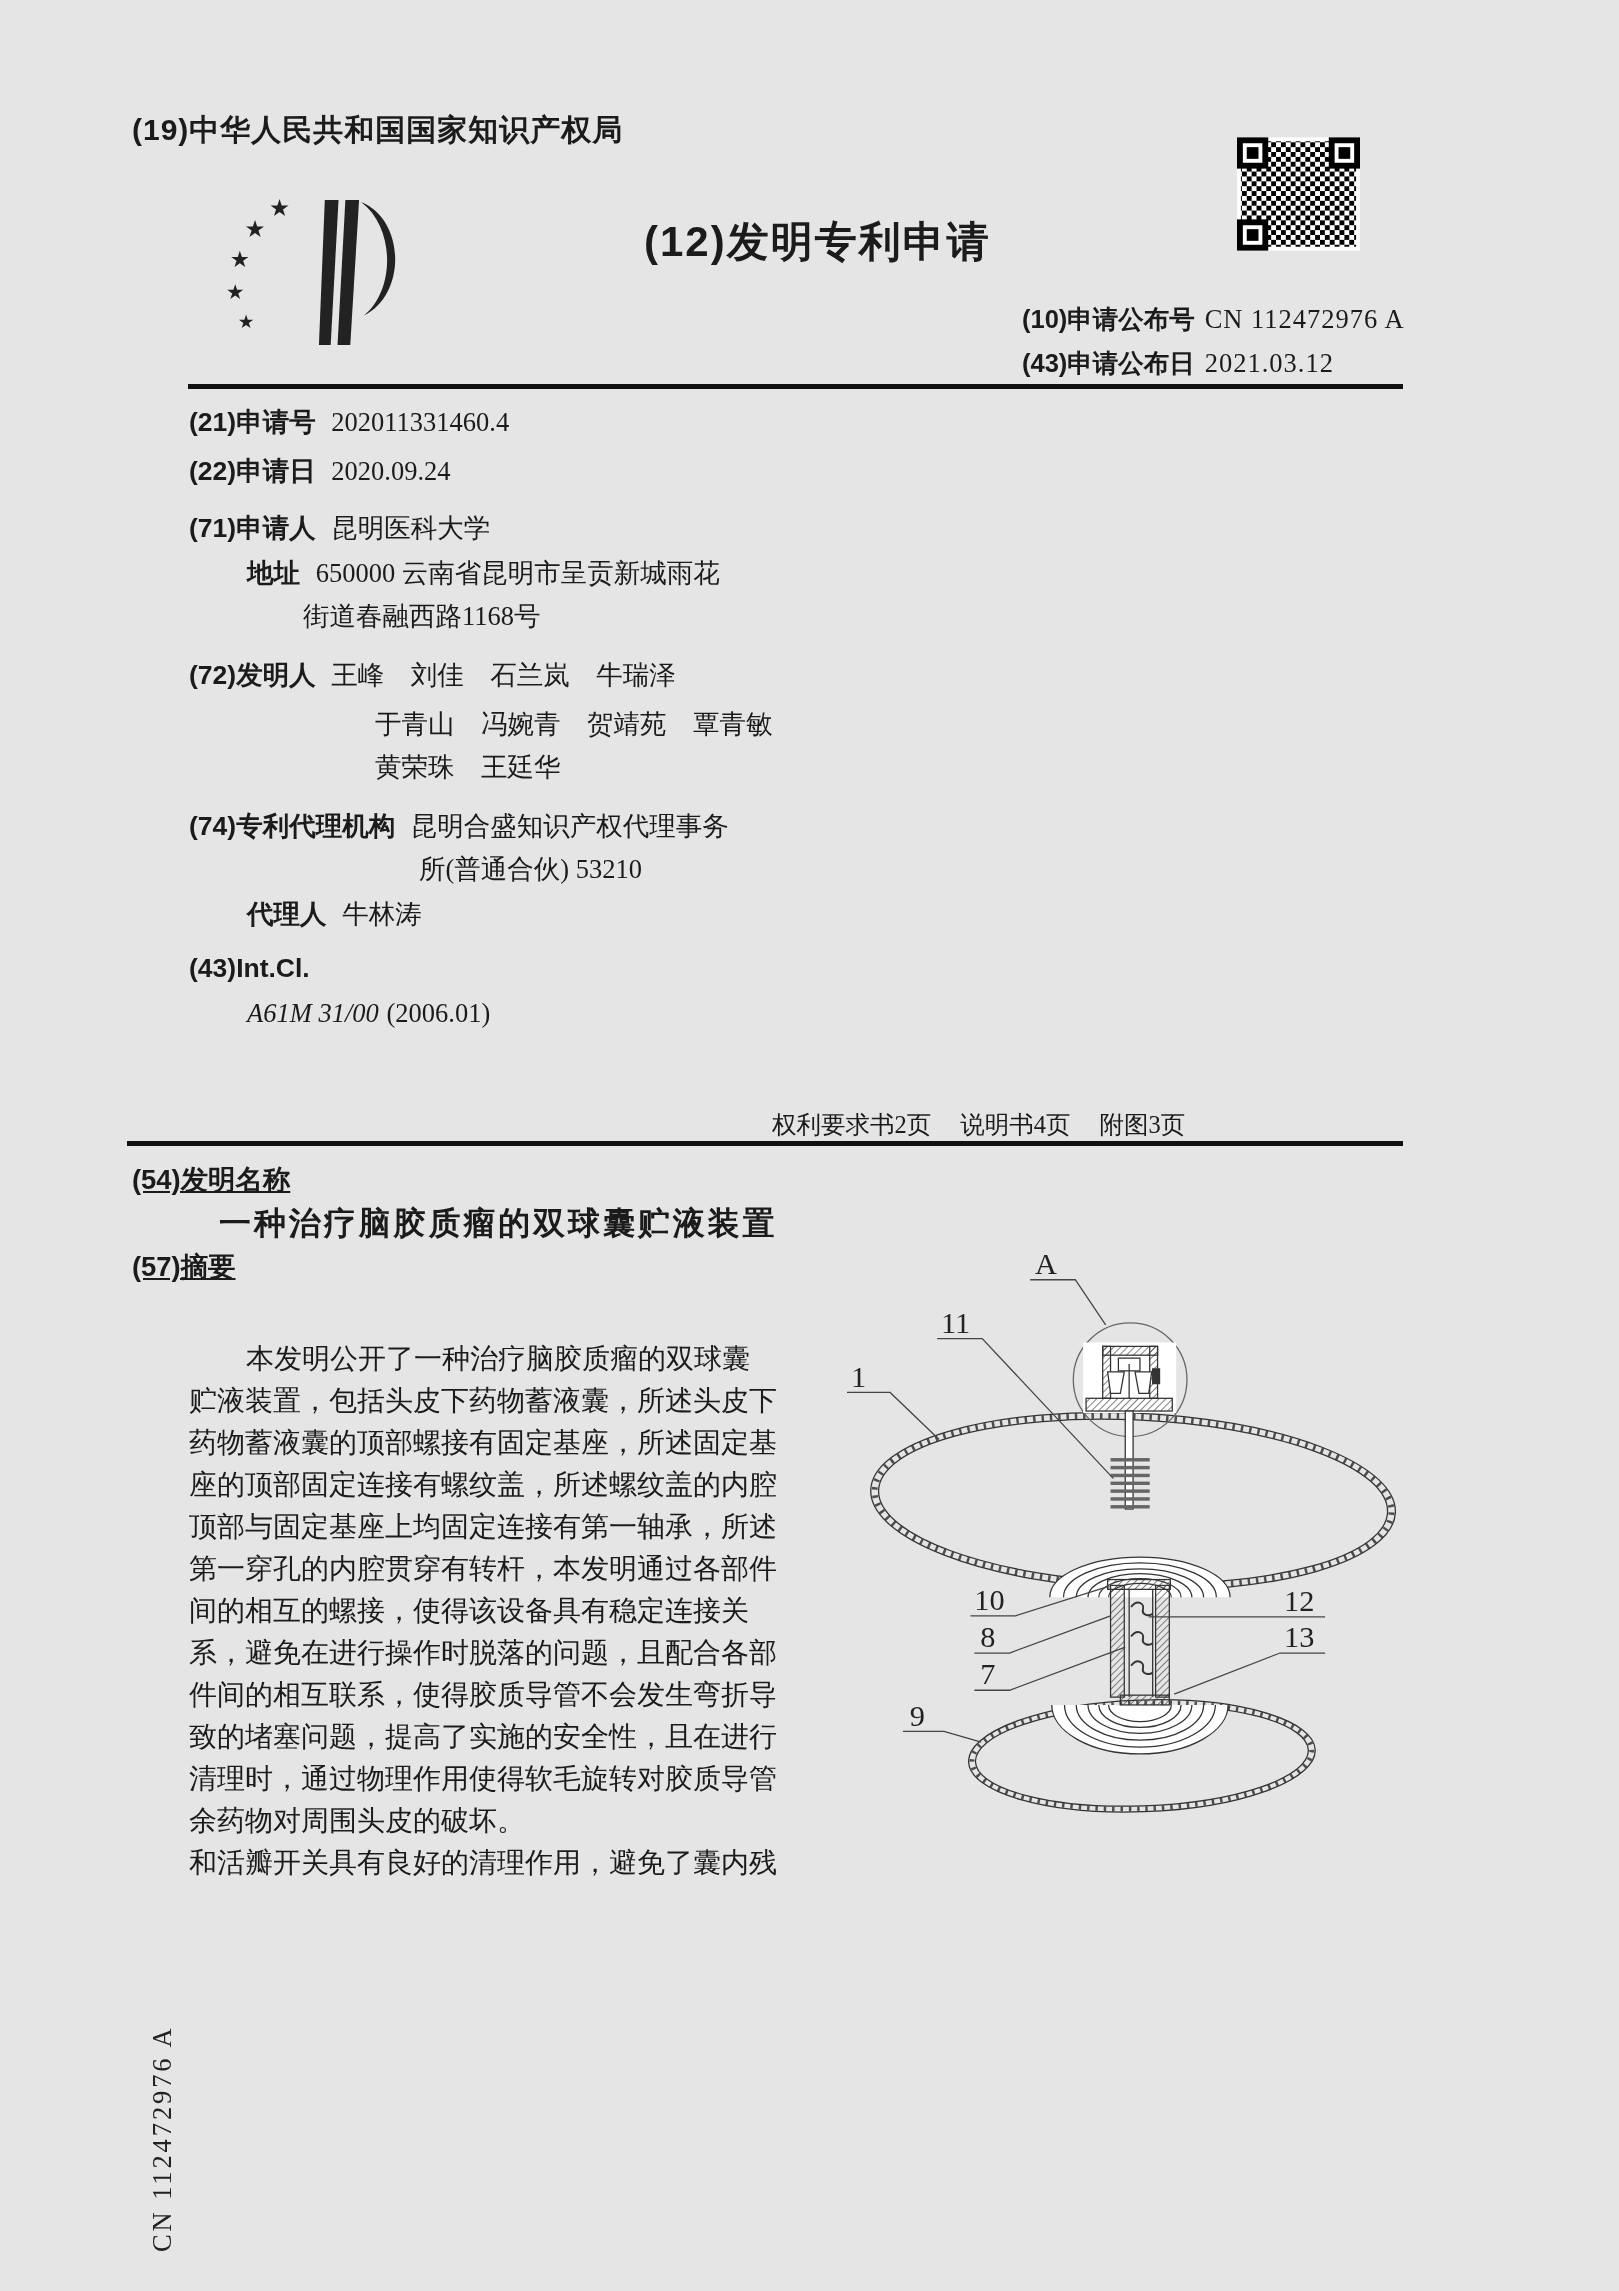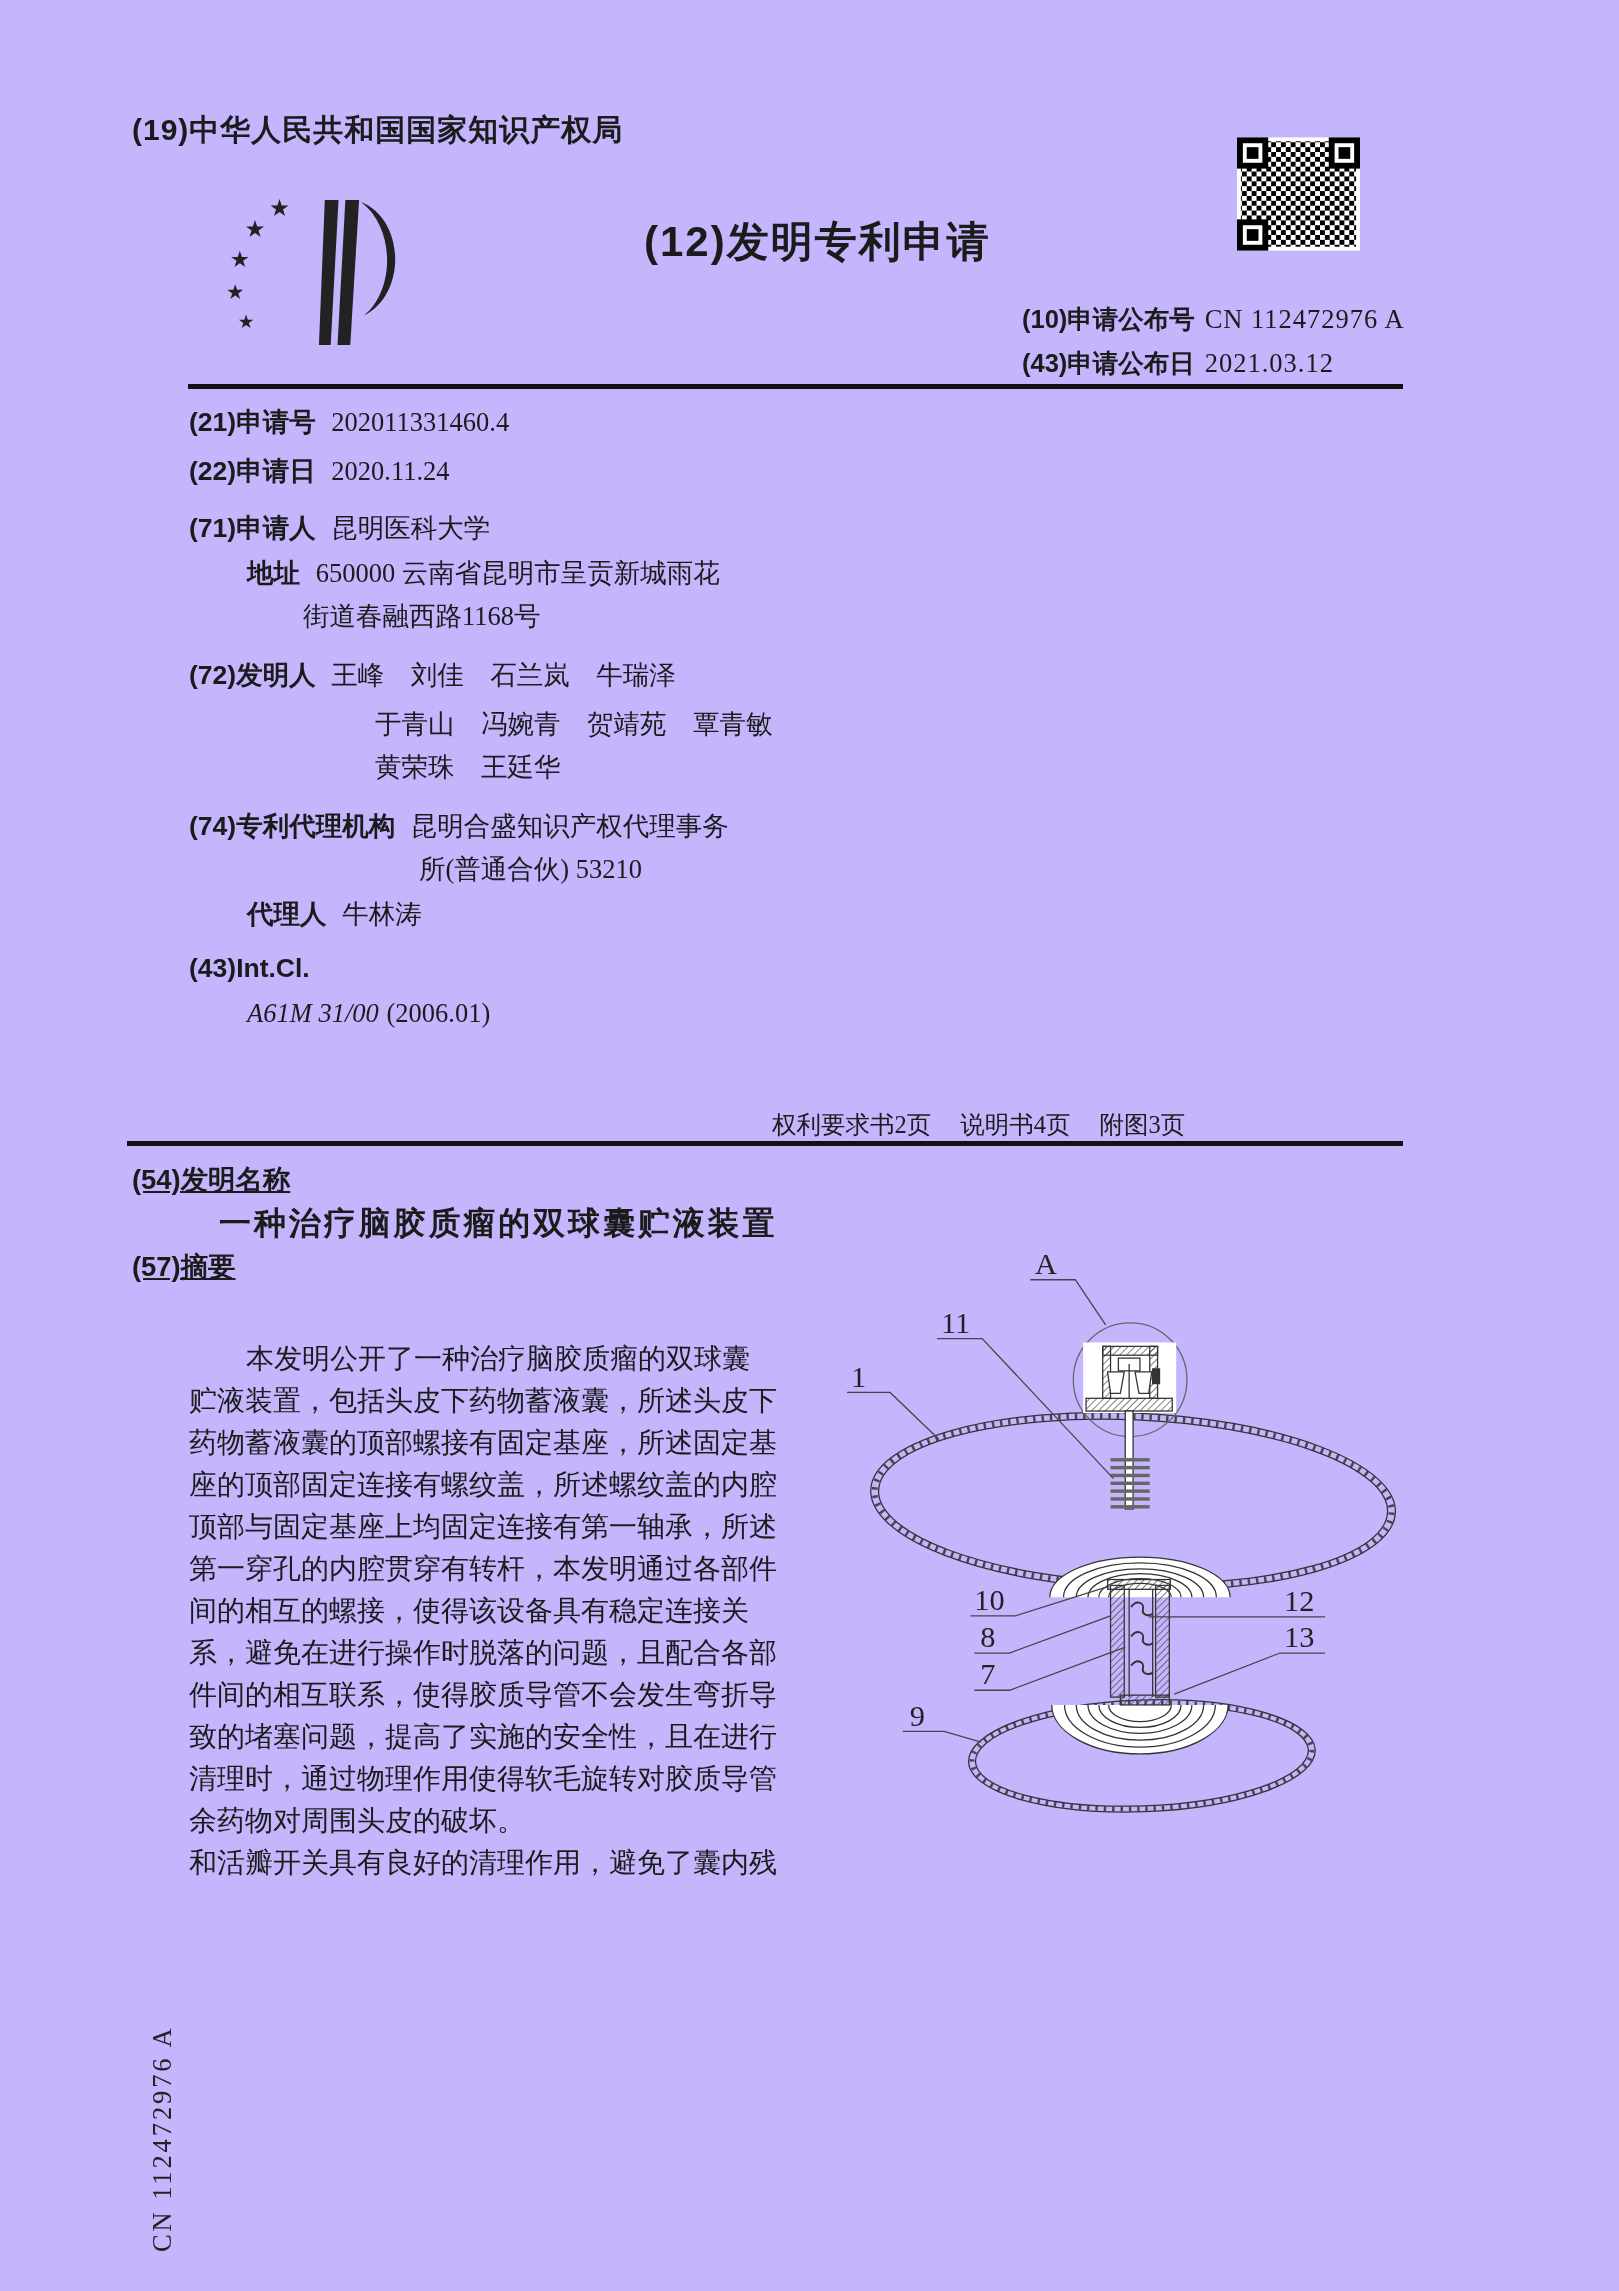--- a/index.html
+++ b/index.html
@@ -1,16 +1,16 @@
 <!DOCTYPE html>
 <html><head>
 <meta charset="utf-8">
 <style>
   html,body{margin:0;padding:0;background:#ffffff;}
-  .page{position:relative;width:1619px;height:2292px;background:#c4b5fd;overflow:hidden;color:#1b1b1b;}
+  .page{position:relative;width:1619px;height:2292px;background:#e5e5e5;overflow:hidden;color:#1b1b1b;}
   .abs{position:absolute;white-space:nowrap;}
   .hei{font-family:"Liberation Sans","DejaVu Sans",sans-serif;font-weight:bold;}
   .song{font-family:"Liberation Serif","DejaVu Serif",serif;}
   .office{font-size:30px;letter-spacing:1px;}
   .kind{font-size:42px;letter-spacing:2px;}
   .publine{font-size:25.5px;}
   .publine .val{font-size:26.5px;letter-spacing:1px;margin-left:9.8px;}
   .rule{position:absolute;background:#111;height:4.9px;}
   .fline{font-size:26.5px;}
   .fline .lbl{font-family:"Liberation Sans","DejaVu Sans",sans-serif;font-weight:bold;margin-right:15.7px;}
@@ -70,21 +70,21 @@
   <div class="abs publine" style="left:1022px;top:346px">
     <span class="hei">(43)申请公布日</span><span class="song val">2021.03.12</span>
   </div>
 
   <div class="rule" style="left:188px;top:384px;width:1215px"></div>
 
   <div class="abs fline" style="left:189px;top:404px">
     <span class="lbl">(21)申请号</span><span class="val">202011331460.4</span>
   </div>
   <div class="abs fline" style="left:189px;top:453px">
-    <span class="lbl">(22)申请日</span><span class="val">2020.11.24</span>
+    <span class="lbl">(22)申请日</span><span class="val">2020.09.24</span>
   </div>
   <div class="abs fline" style="left:189px;top:510px">
     <span class="lbl">(71)申请人</span><span class="val">昆明医科大学</span>
   </div>
   <div class="abs fline" style="left:247px;top:555px">
     <span class="lbl">地址</span><span class="val">650000  云南省昆明市呈贡新城雨花</span>
   </div>
   <div class="abs fline" style="left:303px;top:598px">
     <span class="val">街道春融西路1168号</span>
   </div>

